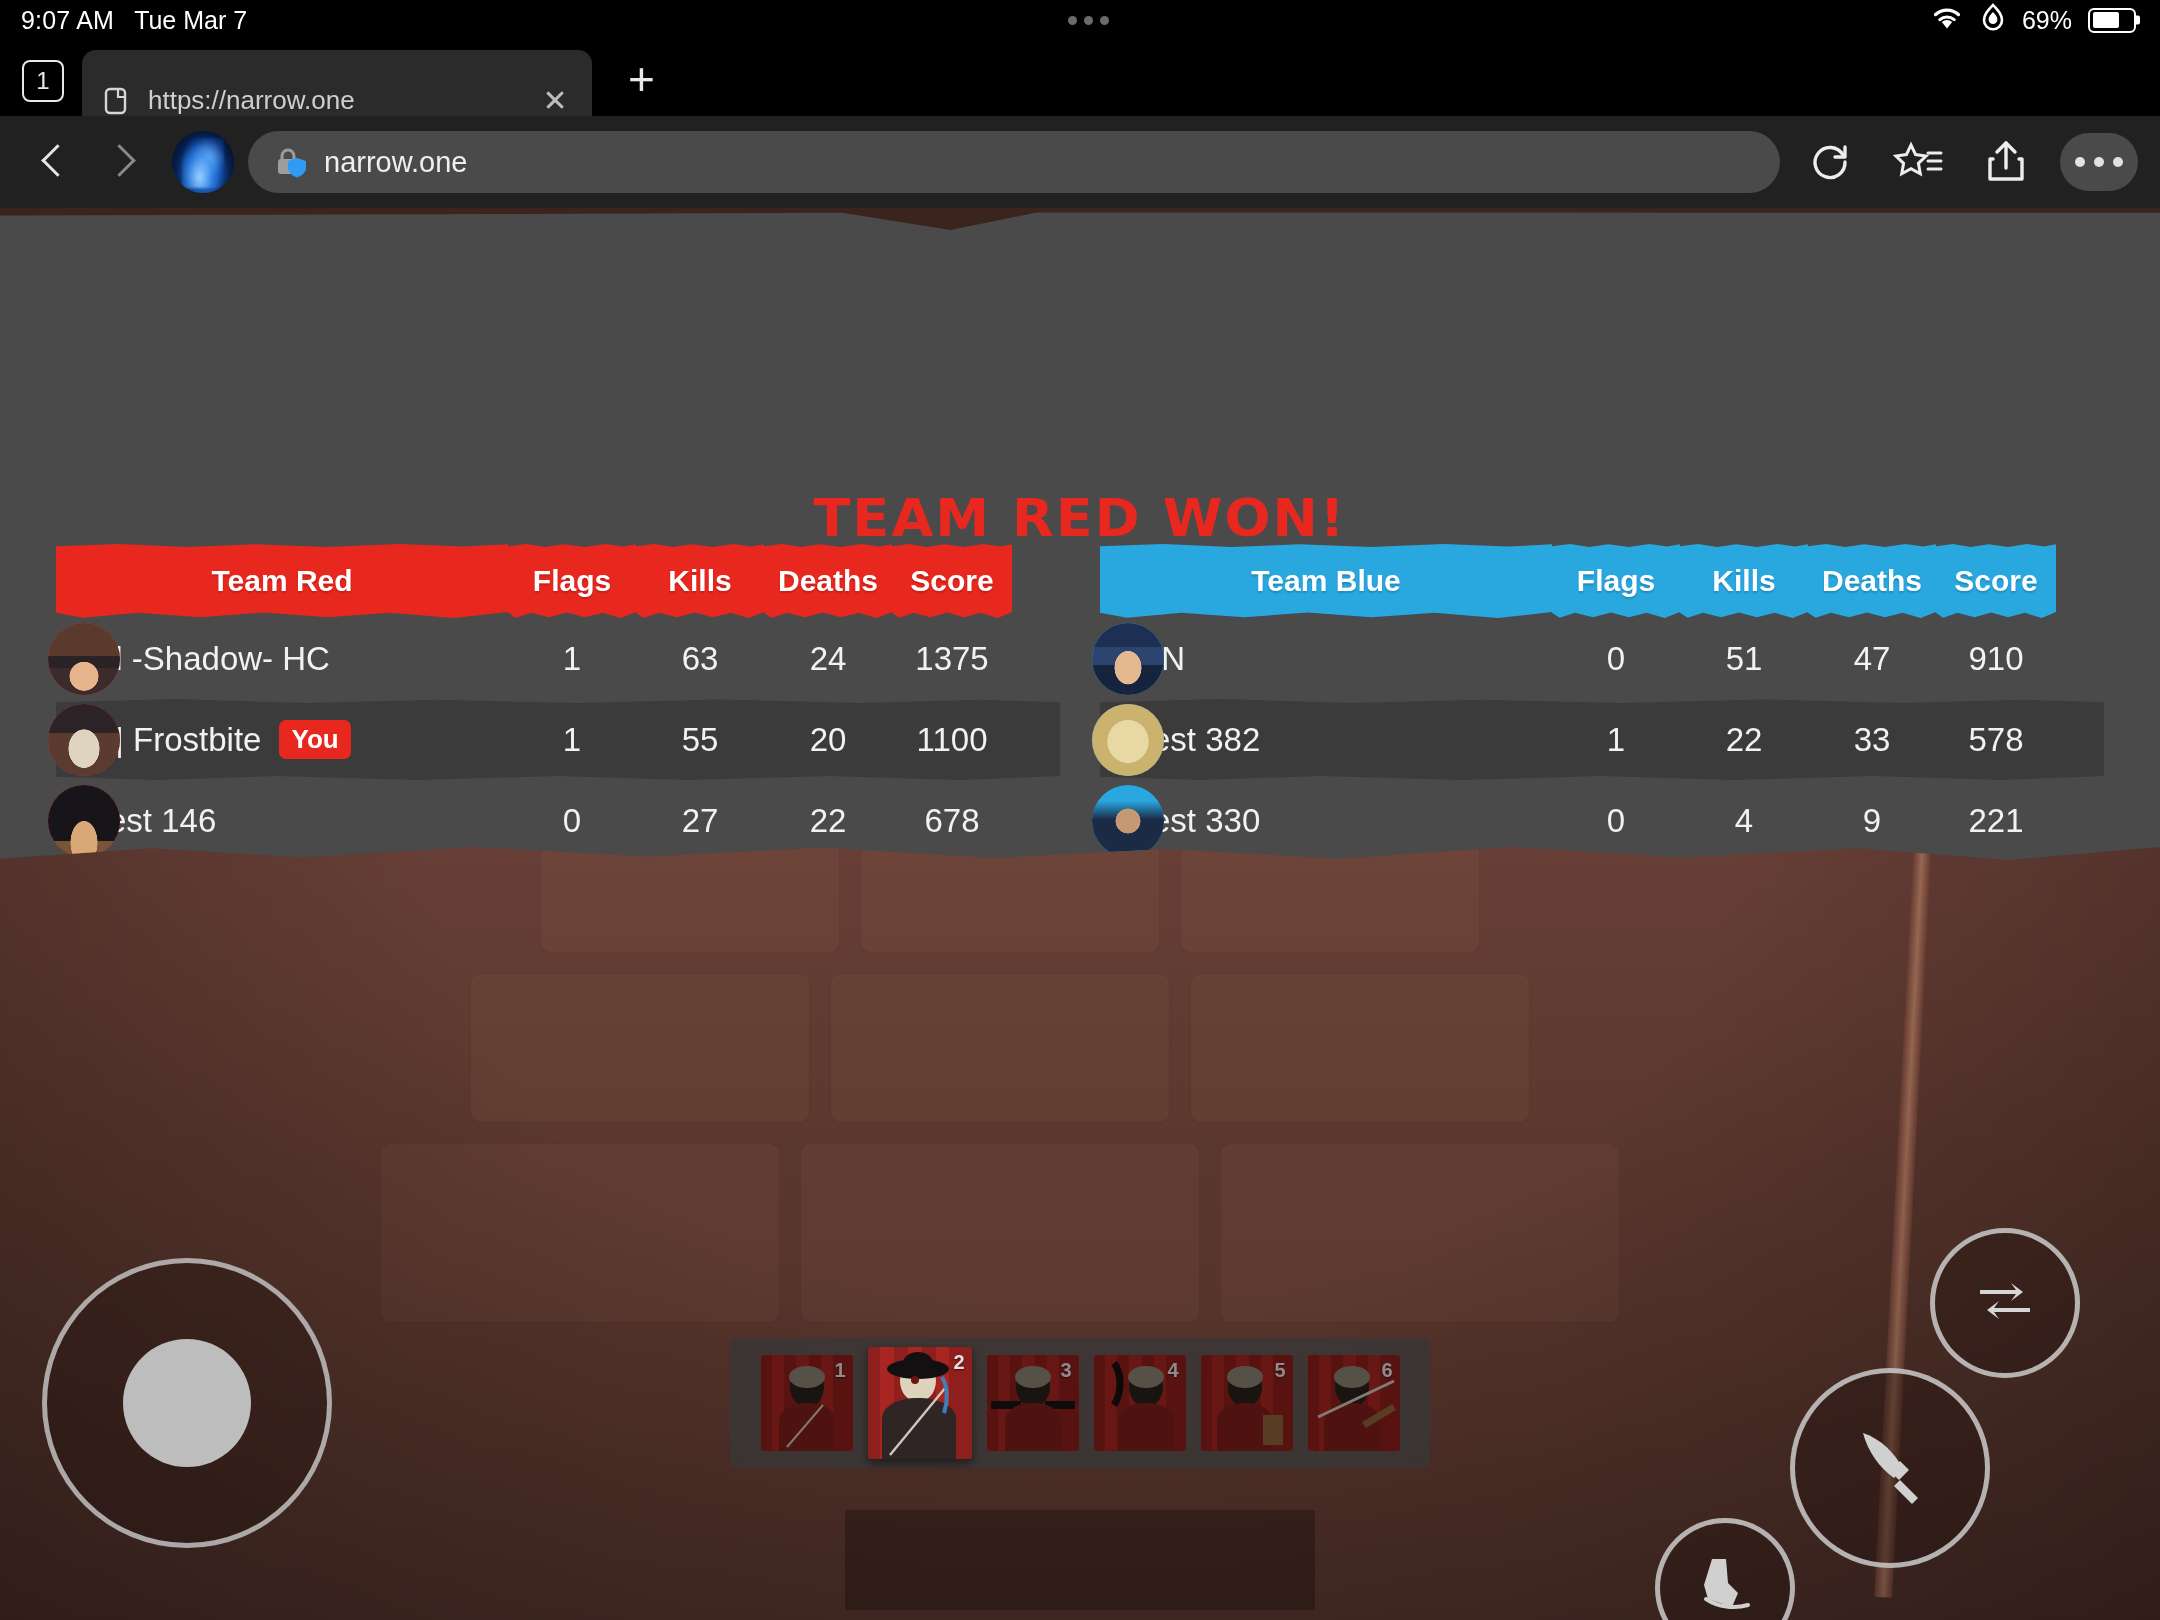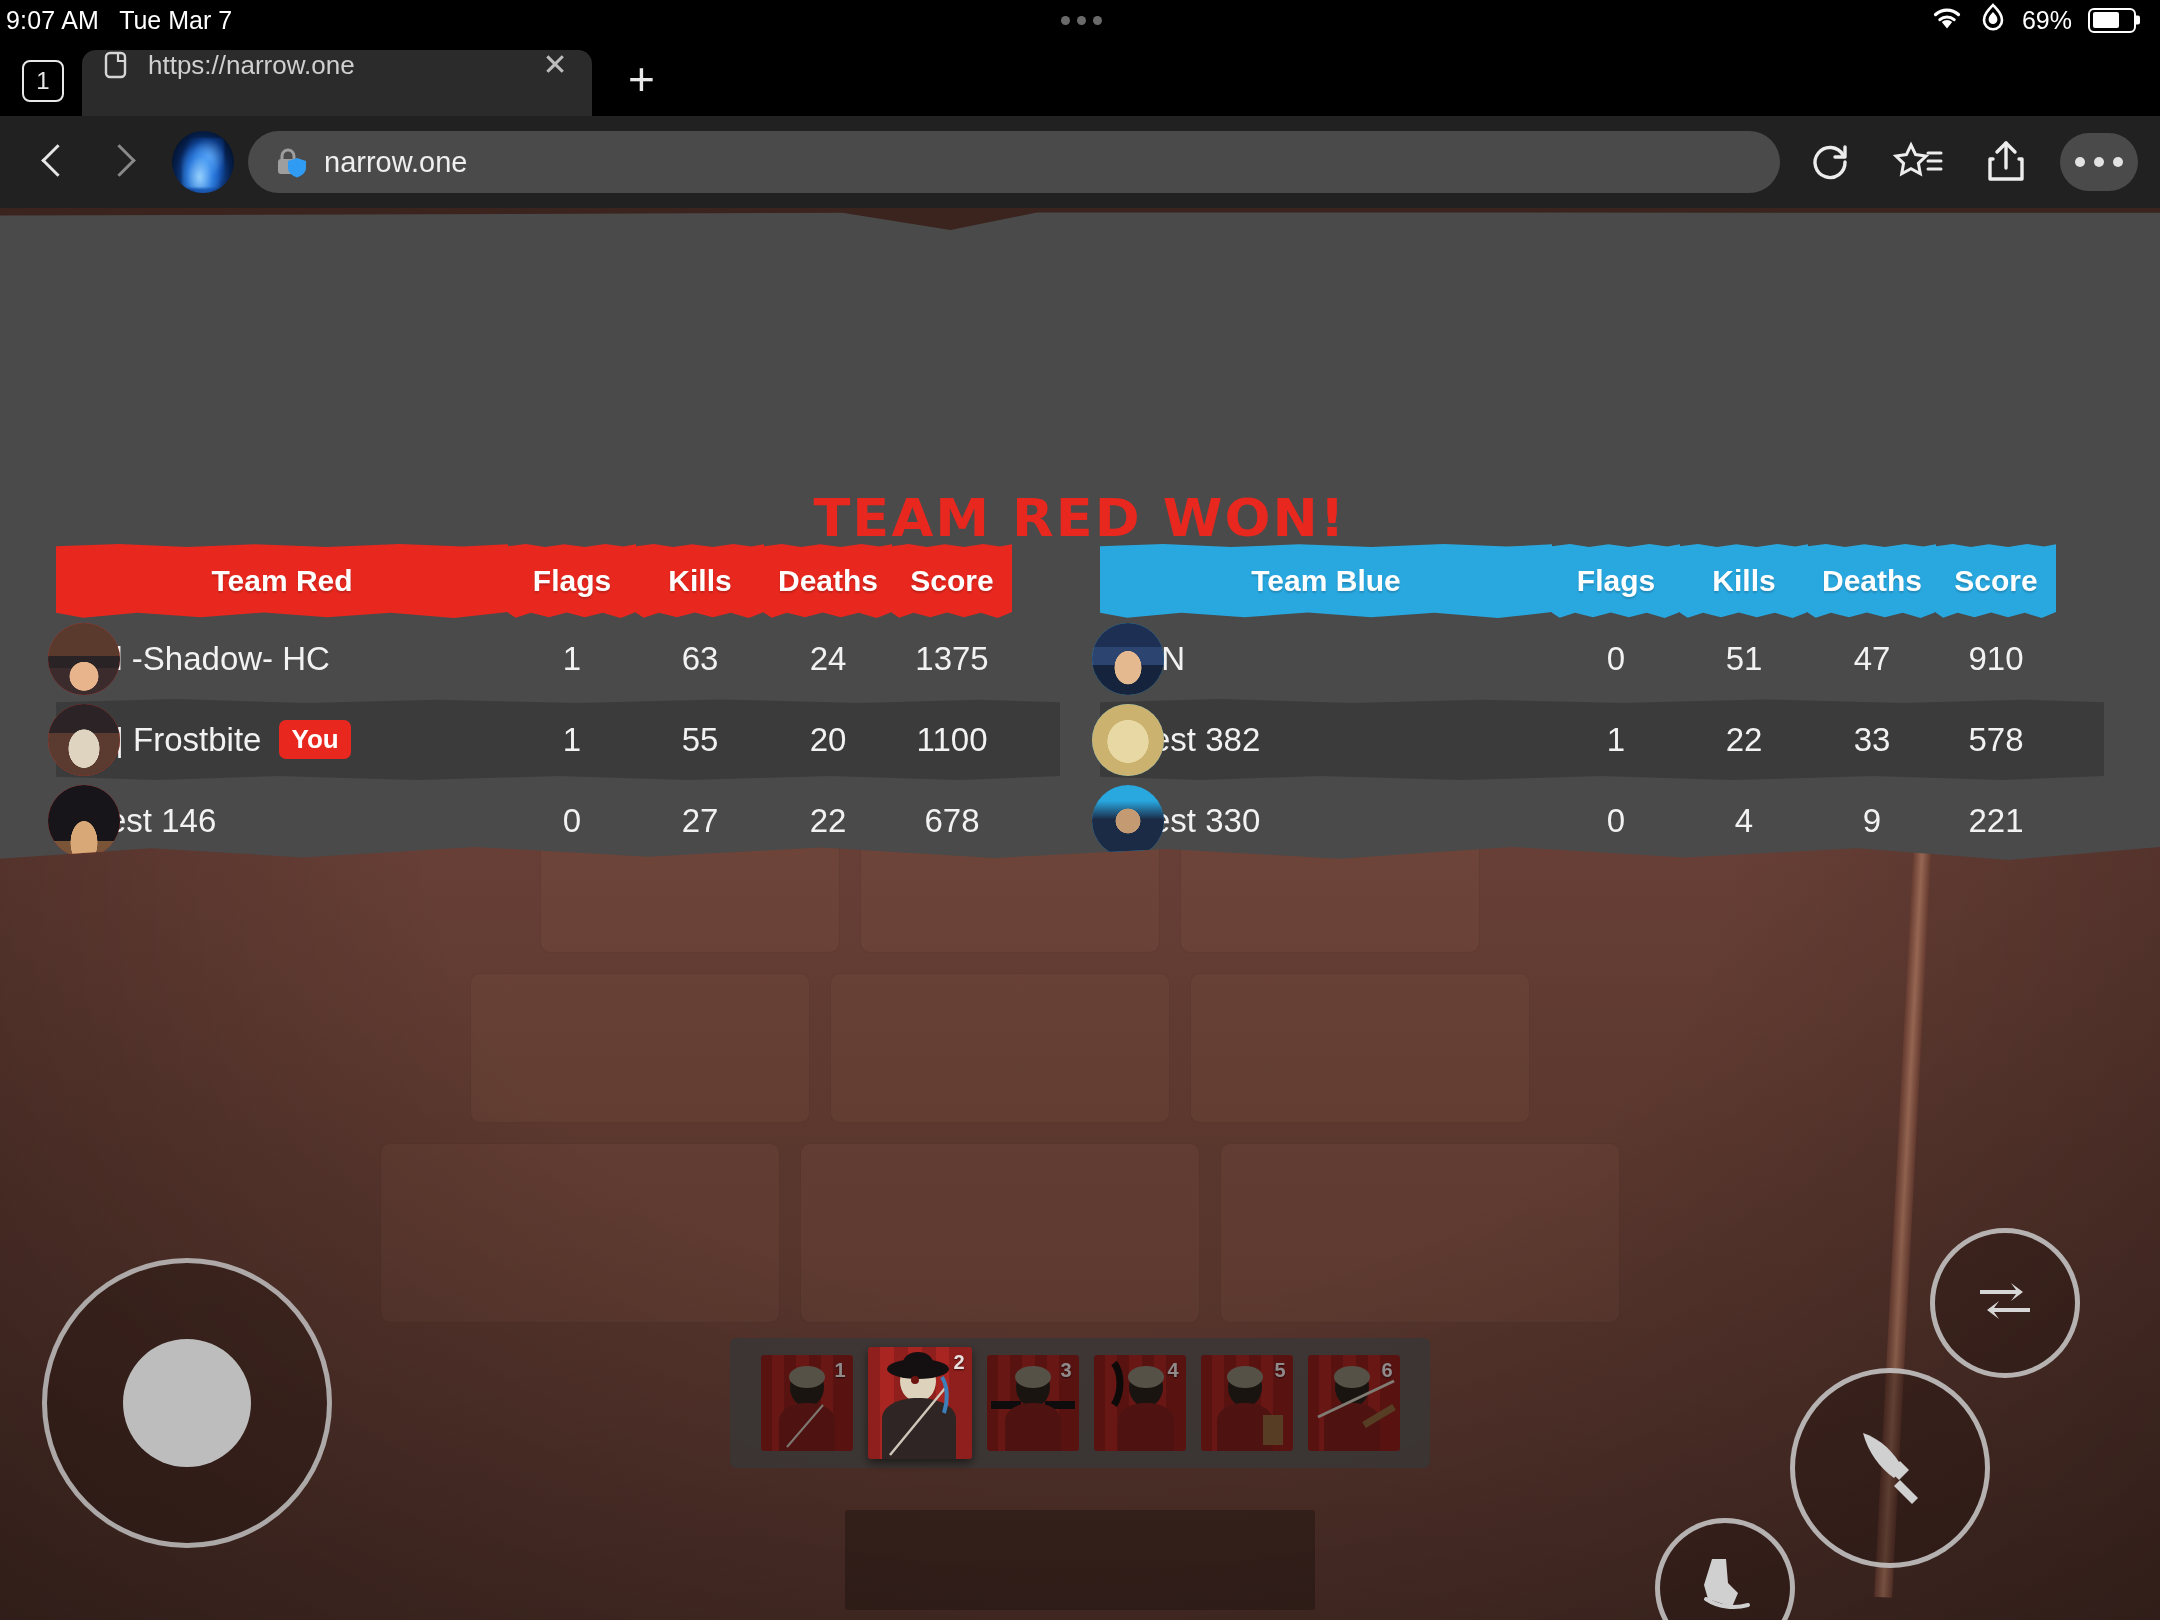--- a/index.html
+++ b/index.html
@@ -11,21 +11,21 @@
     overflow: hidden;
   }
   #root { position: relative; width: 2160px; height: 1620px; }
 
   
   .statusbar {
     position: absolute; top: 0; left: 0; width: 2160px; height: 40px;
     background: #000; color: #fff;
     display: flex; align-items: center;
   }
-  .sb-left { display: flex; align-items: baseline; gap: 20px; padding-left: 6px; }
+  .sb-left { display: flex; align-items: baseline; gap: 20px; padding-left: 21px; }
   .sb-time { font-size: 25px; letter-spacing: .2px; }
   .sb-date { font-size: 25px; }
   .sb-center { flex: 1; display: flex; justify-content: center; align-items: center; }
   .sb-dots { display: flex; gap: 7px; }
   .sb-dots i { width: 9px; height: 9px; border-radius: 50%; background: #6a6a6a; display: block; }
   .sb-right { display: flex; align-items: center; gap: 16px; padding-right: 24px; }
   .sb-batt-text { font-size: 25px; }
   .batt-shell {
     width: 48px; height: 25px; border: 2.5px solid #fff; border-radius: 6px;
     position: relative; display: flex; align-items: center; padding: 2.5px;
@@ -43,21 +43,21 @@
   }
   .tabcount {
     width: 42px; height: 42px; margin: 0 18px 14px 22px;
     border: 2.5px solid #e8e8e8; border-radius: 8px;
     color: #e8e8e8; font-size: 24px;
     display: flex; align-items: center; justify-content: center;
   }
   .tab {
     position: relative; width: 510px; height: 66px;
     background: #2b2b2b; border-radius: 14px 14px 0 0;
-    display: flex; align-items: flex-start; gap: 18px; padding: 0 22px;
+    display: flex; align-items: flex-end; gap: 18px; padding: 0 22px;
   }
   .tab-fav { width: 26px; height: 30px; position: relative; flex: 0 0 auto; }
   .tab-fav svg { display: block; }
   .tab-title { flex: 1; color: #cfcfcf; font-size: 26px; white-space: nowrap; overflow: hidden; }
   .tab-close { color: #bdbdbd; font-size: 30px; line-height: 1; width: 30px; text-align: center; cursor: pointer; }
   .newtab { color: #e8e8e8; font-size: 46px; line-height: 1; margin: 0 0 14px 36px; cursor: pointer; }
 
   
   .toolbar {
     position: absolute; top: 116px; left: 0; width: 2160px; height: 92px;

